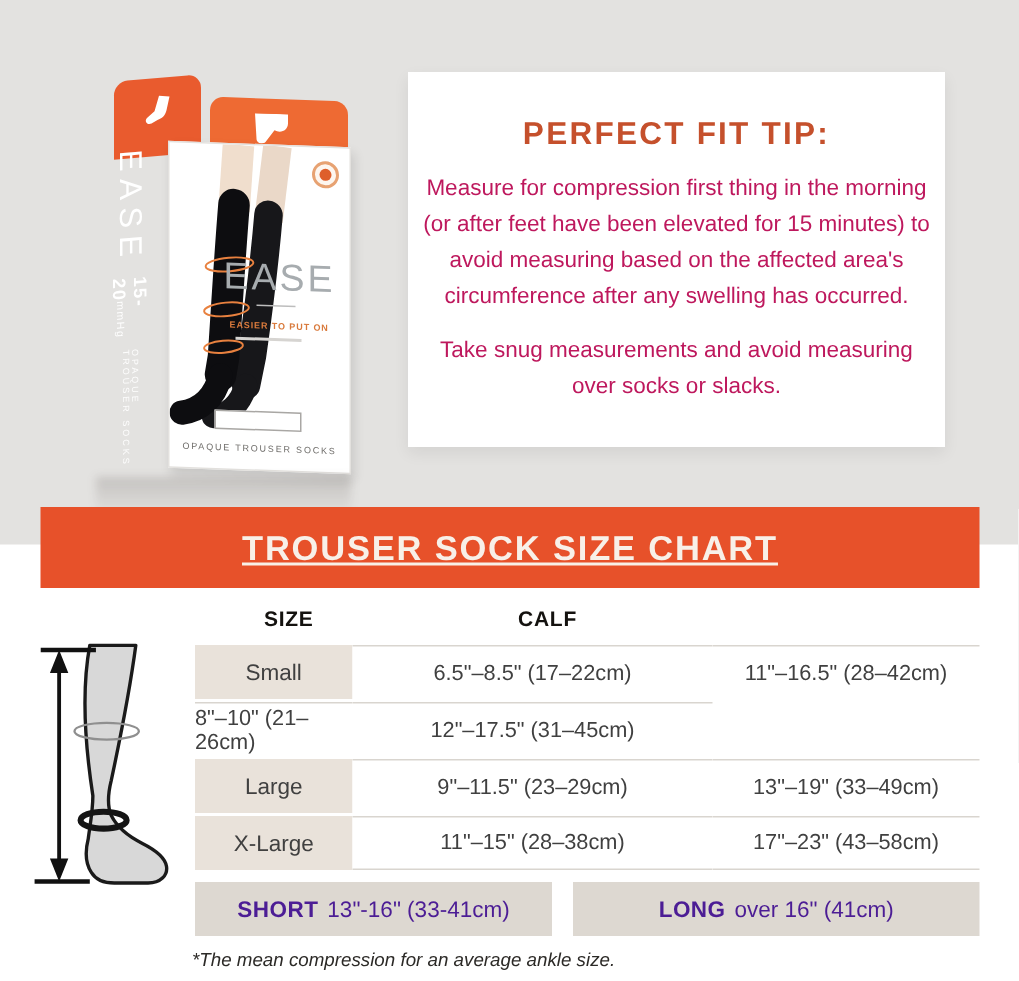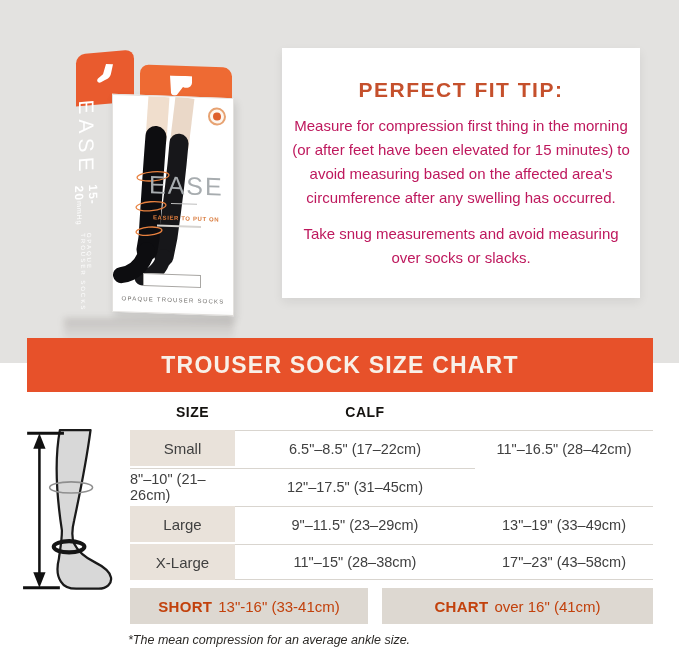--- a/index.html
+++ b/index.html
@@ -41,48 +41,48 @@
   .front-brand-sub { position: absolute; left: 58px; top: 106px; width: 26px; height: 1px; background: #bdbdbd; }
   .front-tagline { position: absolute; left: 40px; top: 118px; font-size: 6px; font-weight: bold; letter-spacing: .6px; color: #d97a3c; }
   .front-tagline-sub { position: absolute; left: 44px; top: 128px; width: 44px; height: 2px; background: #d6d4d1; }
   .size-window { position: absolute; left: 30px; bottom: 26px; width: 58px; height: 13px; background: #fff; border: 1px solid #a9a7a4; }
   .front-footer { position: absolute; left: 0; bottom: 10px; width: 100%; text-align: center; font-size: 6px; letter-spacing: 1.2px; color: #6f6d6a; }
   .reflection { position: absolute; left: 4px; top: 268px; width: 170px; height: 26px;
     background: linear-gradient(to bottom, rgba(60,50,45,.18), rgba(60,50,45,0)); filter: blur(3px); }
 
   
   .tip-box {
-    position: absolute; left: 282px; top: 48px; width: 358px; height: 250px;
+    position: absolute; left: 272px; top: 48px; width: 358px; height: 250px;
     background: #ffffff; box-shadow: 0 4px 10px rgba(0,0,0,.07);
     padding: 30px 8px 0; text-align: center;
   }
   .tip-title { margin: 0 0 12px; color: #c5502c; font-size: 21px; font-weight: bold; letter-spacing: 1.5px; }
   .tip-p { margin: 0 0 12px; font-size: 15px; line-height: 1.6; color: #be185d; }
 
   
   .chart-bar {
     position: absolute; left: 27px; top: 338px; width: 626px; height: 54px;
     background: #e7512a; color: #f8f0e8; text-align: center; line-height: 54px;
-    font-size: 23px; font-weight: bold; letter-spacing: 1.2px;
+    font-size: 23px; font-weight: bold; letter-spacing: 1.2px; text-decoration: underline;
   }
 
   
   .col-headers { position: absolute; left: 140px; top: 404px; width: 523px;
     display: grid; grid-template-columns: 105px 240px 178px; }
   .col-headers span { text-align: center; font-size: 14px; font-weight: bold; letter-spacing: .5px; color: #14120f; }
   .size-table { position: absolute; left: 130px; top: 430px; width: 523px; }
   .t-row { display: grid; grid-template-columns: 105px 240px 178px; height: 36px; margin-bottom: 2px; }
   .cell { display: flex; align-items: center; justify-content: center; font-size: 14.5px; color: #404040; }
   .cell.size { background: #e9e2da; font-size: 15px; }
   .cell.val { border-top: 1px solid #d9d5cf; background: #fff; }
   .t-row:last-child .cell.val { border-bottom: 1px solid #d9d5cf; }
 
   
   .len-box { position: absolute; top: 588px; height: 36px; background: #ddd8d1;
-    display: flex; align-items: center; justify-content: center; font-size: 15px; color: #c2410c; }
+    display: flex; align-items: center; justify-content: center; font-size: 15px; color: #4c1d95; }
   .len-box .lbl { font-weight: bold; margin-right: 6px; letter-spacing: .3px; }
   .len-short { left: 130px; width: 238px; }
   .len-long { left: 382px; width: 271px; }
 
   .footnote { position: absolute; left: 128px; top: 633px; font-size: 12.5px; font-style: italic; color: #2c2a27; }
 
   .leg-diagram { position: absolute; left: 12px; top: 420px; }
 </style>
 </head>
 <body>
@@ -166,21 +166,21 @@
       <div class="cell val">11"–15" (28–38cm)</div>
       <div class="cell val">17"–23" (43–58cm)</div>
     </div>
   </div>
 
   <div class="len-box len-short">
     <span class="lbl">SHORT</span>
     <span>13"-16" (33-41cm)</span>
   </div>
   <div class="len-box len-long">
-    <span class="lbl">CHART</span>
+    <span class="lbl">LONG</span>
     <span>over 16" (41cm)</span>
   </div>
 
   <div class="footnote">*The mean compression for an average ankle size.</div>
 
   <svg class="leg-diagram" width="108" height="182" viewBox="0 0 104 178">
     <path d="M46,10 C40,42 44,82 48,108 C48,118 46,128 45,136 C43,144 43,152 47,158 C50,163 56,165 62,165 L84,165 C92,165 97,160 96,154 C95,148 88,143 80,139 C72,135 64,129 60,121 C57,114 58,106 60,98 C66,70 72,40 76,10 Z" fill="#d8d8d8" stroke="#1a1a1a" stroke-width="2.2" stroke-linejoin="round"></path>
     <ellipse cx="57" cy="66" rx="21" ry="5.5" fill="none" stroke="#8f8f8f" stroke-width="1.5"></ellipse>
     <ellipse cx="55" cy="124" rx="15" ry="5.5" fill="none" stroke="#151515" stroke-width="4"></ellipse>
     <g stroke="#111">

